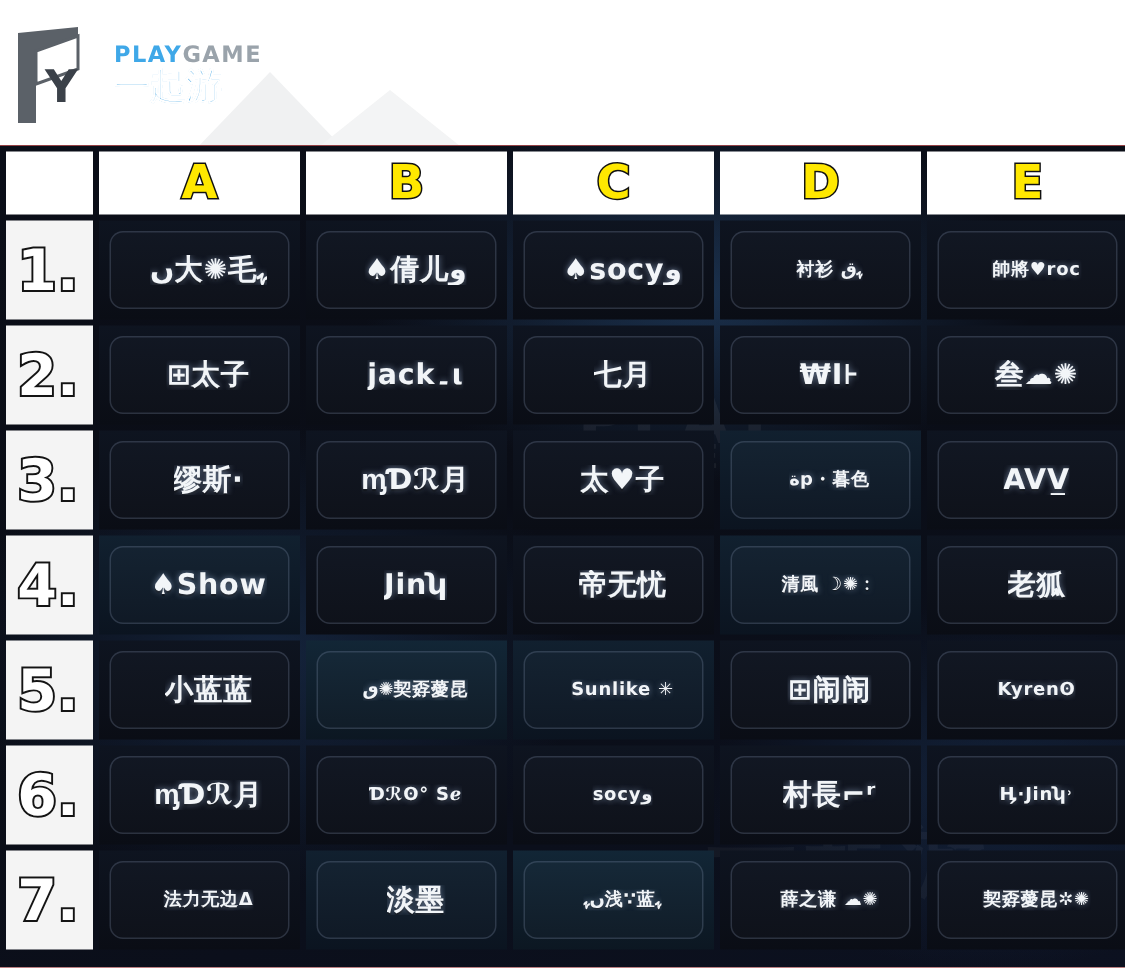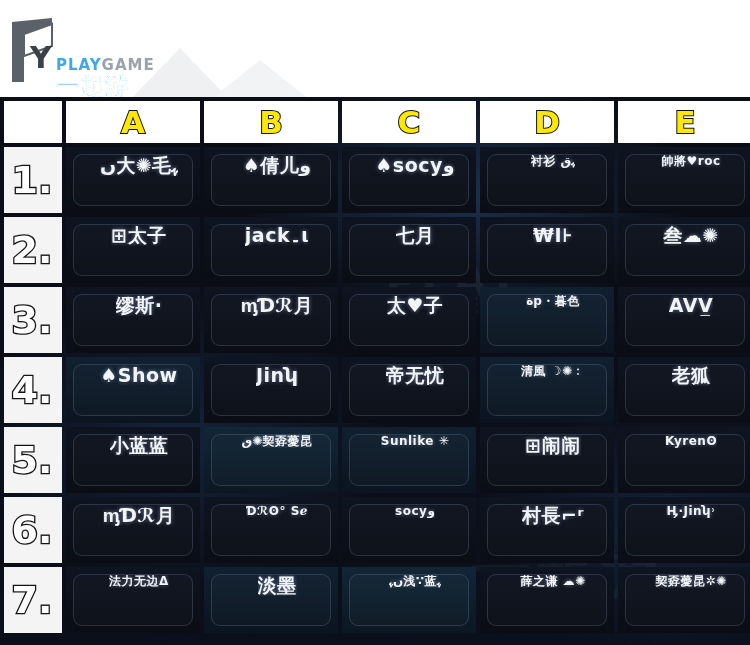--- a/index.html
+++ b/index.html
@@ -37,24 +37,23 @@
   }
   .logo-mark {
     position: absolute;
     left: 0;
     top: 2px;
     width: 56px;
     height: 72px;
   }
   .logo-text-wrap {
     position: absolute;
-    left: 48px;
+    left: 68px;
     top: 14px;
     width: 104px;
-    margin-top: 29px;
   }
   .logo-play {
     font-size: 15px;
     font-weight: bold;
     letter-spacing: 1px;
     line-height: 16px;
     color: #3fa8e8;
     font-family: "DejaVu Sans", sans-serif;
   }
   .logo-play .g {
@@ -203,21 +202,21 @@
   .chip {
     position: absolute;
     left: 7px;
     right: 7px;
     top: 7px;
     bottom: 7px;
     border: 1px solid rgba(150,170,200,0.22);
     border-radius: 9px;
     background: rgba(255,255,255,0.018);
     display: flex;
-    align-items: flex-start;
+    align-items: center;
     justify-content: center;
     box-sizing: border-box;
     padding-left: 12px;
   }
 
   .nick {
     font-family: "DejaVu Sans", sans-serif;
     font-size: 19px;
     font-weight: bold;
     color: #f2f5f8;

